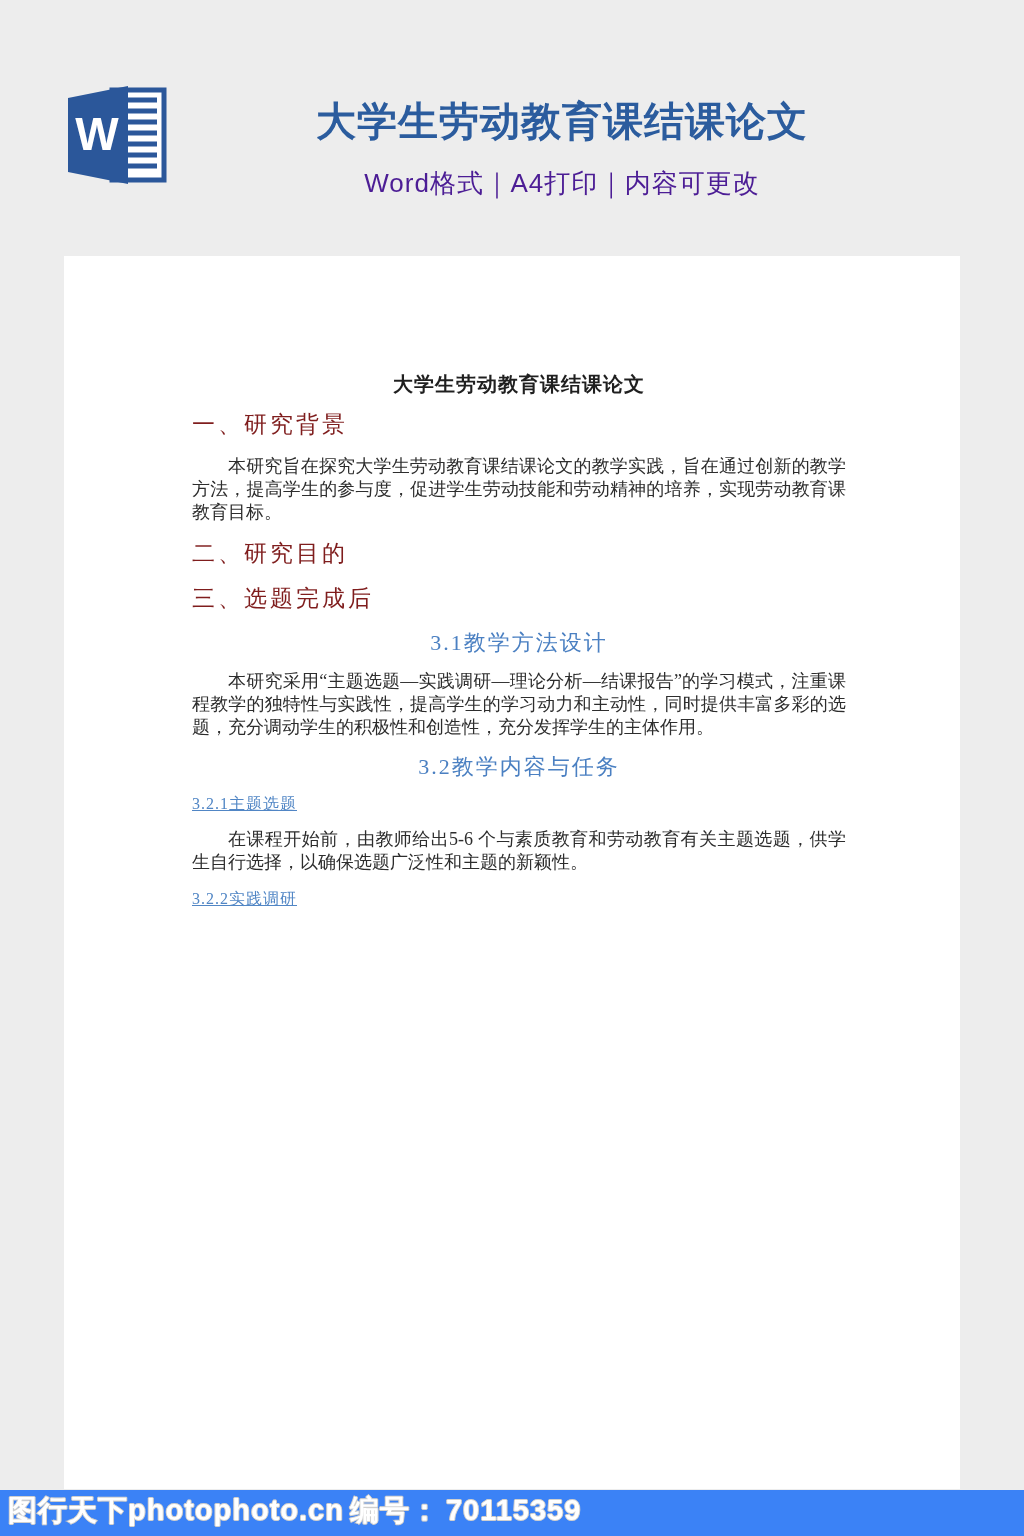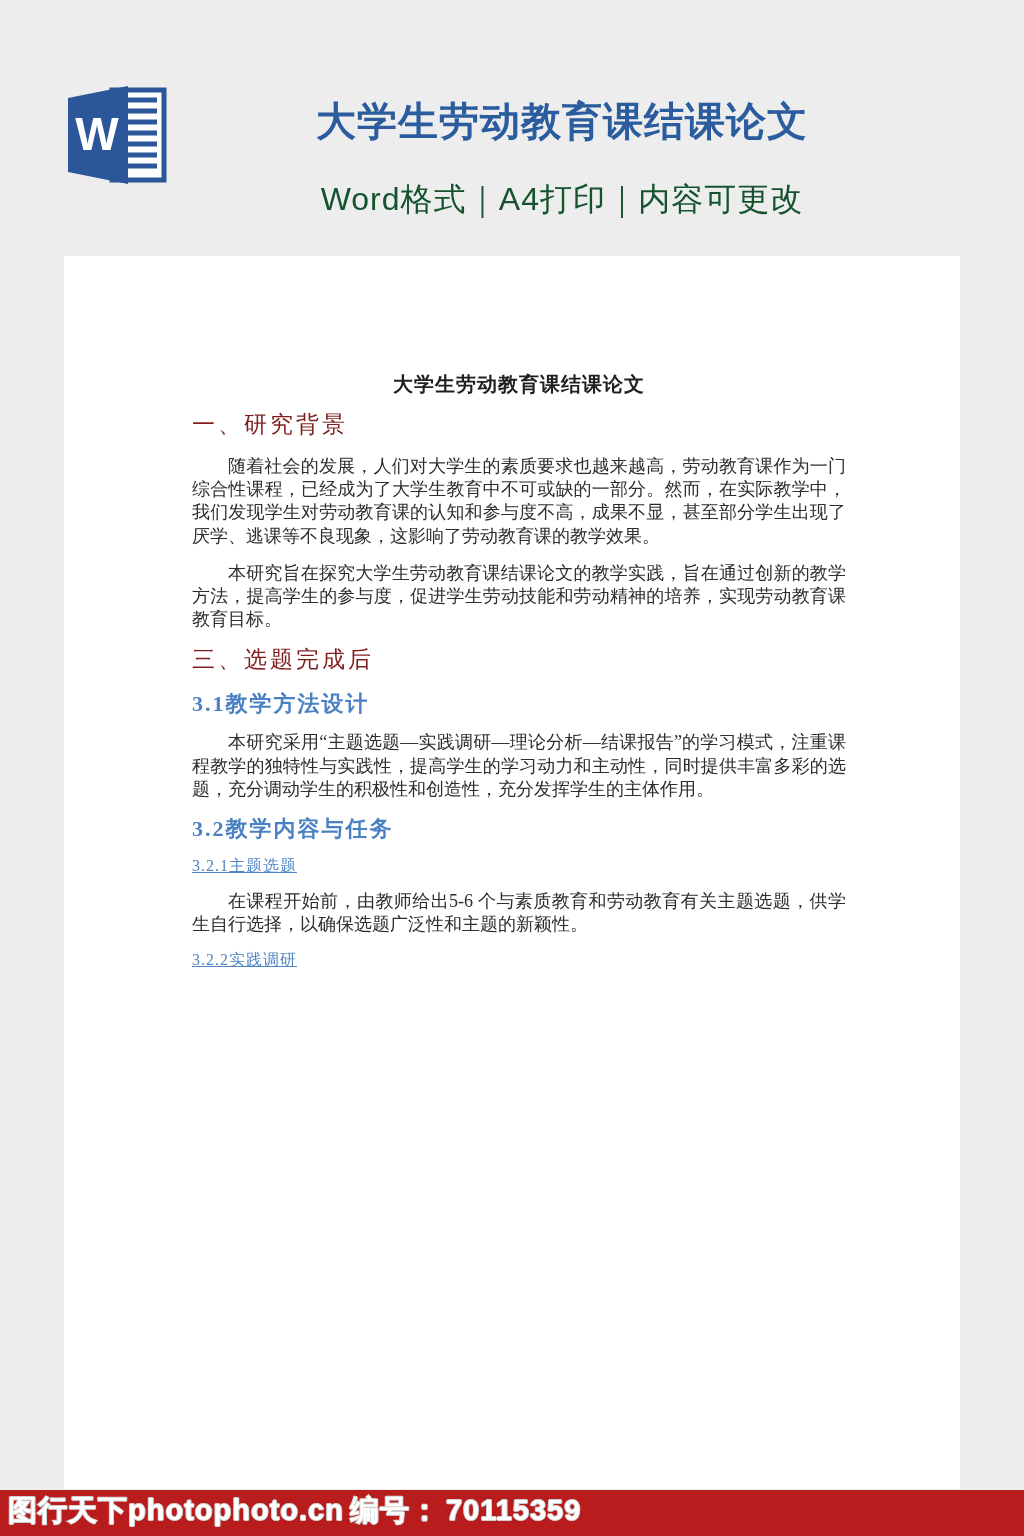--- a/index.html
+++ b/index.html
@@ -16,22 +16,22 @@
   
   .banner { position: absolute; left: 0; top: 0; width: 1024px; height: 256px; }
   .word-icon { position: absolute; left: 64px; top: 84px; width: 106px; height: 102px; }
   .banner-text { position: absolute; left: 140px; right: 40px; top: 94px; text-align: center; }
   .banner-title {
     font-size: 40px; font-weight: bold; letter-spacing: 1px;
     color: #2b5c9e;
     font-family: "Liberation Sans", sans-serif;
   }
   .banner-subtitle {
-    margin-top: 29px;
-    font-size: 32px; color: #14532d; letter-spacing: 1px;
+    margin-top: 17px;
+    font-size: 26px; color: #4c1d95; letter-spacing: 1px;
     font-family: "Liberation Sans", sans-serif;
   }
 
   
   .page {
     position: absolute; left: 64px; top: 256px;
     width: 896px; height: 1233px;
     background: #ffffff;
   }
   .doc {
@@ -43,40 +43,41 @@
     font-size: 20px; font-weight: bold; color: #1f1f1f;
     letter-spacing: 1px; line-height: 24px;
     margin: 0 0 14px 0;
   }
   .h1 {
     font-size: 23px; font-weight: normal; color: #7f1d1d;
     letter-spacing: 3px; line-height: 29px;
     margin: 2px 0 16px 0;
   }
   .h2 {
-    font-size: 22px; font-weight: bold; color: #4b80c2;
+    font-size: 22px; font-weight: normal; color: #4b80c2;
     letter-spacing: 2px; line-height: 27px;
     margin: 12px 0 14px 0;
+    text-align: center;
   }
   .h3 {
     font-size: 16px; font-weight: normal; color: #5186c5;
     letter-spacing: 1px; line-height: 20px;
     margin: 10px 0 14px 0;
     text-decoration: underline;
   }
   .para {
     font-size: 18px; line-height: 23.2px; color: #2d2d2d;
     text-align: justify; text-indent: 2em;
     margin: 0 0 14px 0;
   }
 
   
   .footer {
     position: absolute; left: 0; bottom: 0; width: 1024px; height: 46px;
-    background: #b91c1c;
+    background: #3b82f6;
   }
   .watermark {
     position: absolute; left: 8px; bottom: 5px;
     font-size: 29px; font-weight: bold; letter-spacing: 1px;
     color: #ffffff;
     -webkit-text-stroke: 1.3px #bdbdbd;
     paint-order: stroke fill;
     text-shadow: 1px 0 0 #cfcfcf, -1px 0 0 #cfcfcf, 0 1px 0 #cfcfcf, 0 -1px 0 #cfcfcf;
     font-family: "Liberation Sans", sans-serif;
     white-space: nowrap;
@@ -105,23 +106,23 @@
     <div class="banner-title">大学生劳动教育课结课论文</div>
     <div class="banner-subtitle">Word格式｜A4打印｜内容可更改</div>
   </div>
 </div>
 
 <div class="page">
   <div class="doc">
     <div class="doc-title">大学生劳动教育课结课论文</div>
 
     <div class="h1">一、研究背景</div>
-    <p class="para">随着社会的发展，人们对大学生的素质要求也越来越高，劳动教育课作为一门综合性课程，已经成为了大学生教育中不可或缺的一部分。然而，在实际教学中，我们发现学生对劳动教育课的认知和参与度不高，成果不显，甚至部分学生出现了厌学、逃课等不良现象，这影响了劳动教育课的教学效果。</p>
     <p class="para">本研究旨在探究大学生劳动教育课结课论文的教学实践，旨在通过创新的教学方法，提高学生的参与度，促进学生劳动技能和劳动精神的培养，实现劳动教育课教育目标。</p>
 
+    <div class="h1">二、研究目的</div>
 
     <div class="h1">三、选题完成后</div>
 
     <div class="h2">3.1教学方法设计</div>
     <p class="para">本研究采用“主题选题—实践调研—理论分析—结课报告”的学习模式，注重课程教学的独特性与实践性，提高学生的学习动力和主动性，同时提供丰富多彩的选题，充分调动学生的积极性和创造性，充分发挥学生的主体作用。</p>
 
     <div class="h2">3.2教学内容与任务</div>
 
     <div class="h3">3.2.1主题选题</div>
     <p class="para">在课程开始前，由教师给出5-6 个与素质教育和劳动教育有关主题选题，供学生自行选择，以确保选题广泛性和主题的新颖性。</p>

